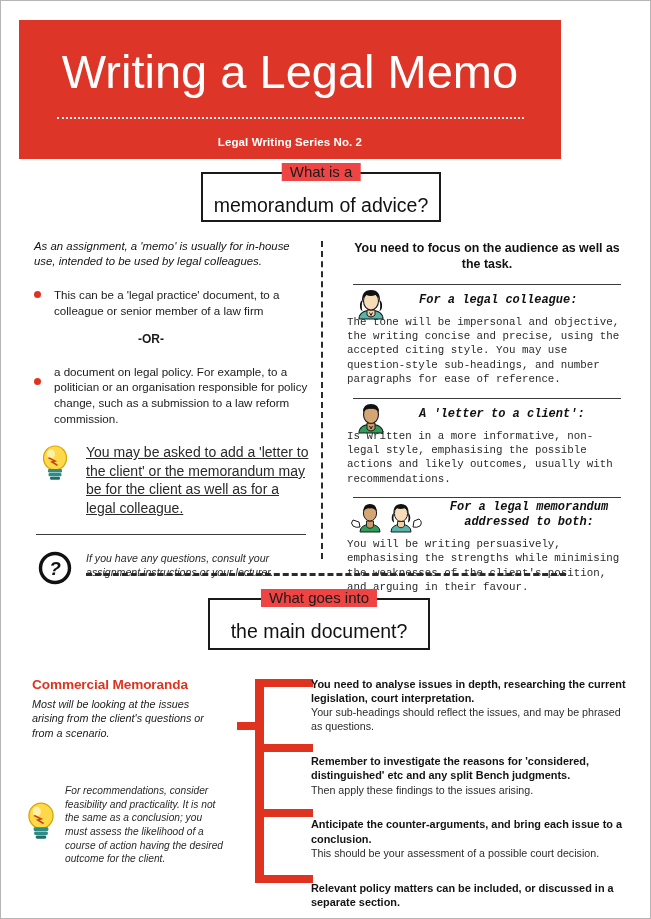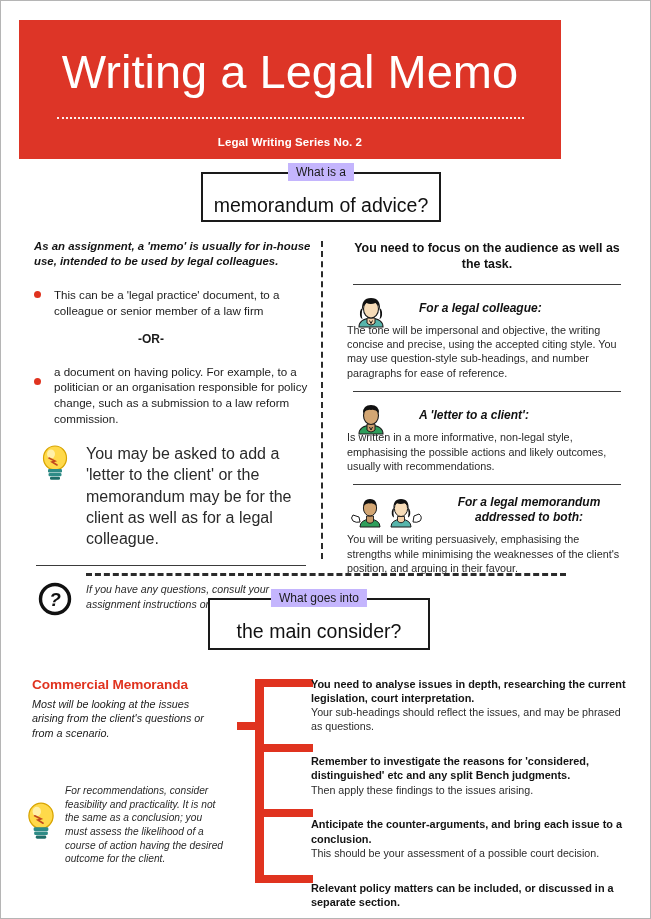--- a/index.html
+++ b/index.html
@@ -60,23 +60,23 @@
     border: 2px solid #1a1a1a;
     box-sizing: border-box;
     background: #ffffff;
     text-align: center;
   }
   .qbox .legend {
     position: absolute;
     top: -11px;
     left: 50%;
     transform: translateX(-50%);
-    background: #c4b5fd;
+    background: #ef4444;
     padding: 0 8px;
-    font-size: 12px;
+    font-size: 15px;
     color: #1a1a1a;
     white-space: nowrap;
     line-height: 18px;
   }
   .qbox .qmain {
     font-size: 19.5px;
     color: #111111;
     white-space: nowrap;
   }
   #qbox1 {
@@ -105,21 +105,21 @@
     width: 0; height: 318px;
     border-left: 2px dashed #2b2b2b;
   }
   .col-right {
     position: absolute;
     left: 342px; top: 0; width: 288px;
   }
 
   .lead-italic {
     font-size: 11.4px;
-    font-weight: 700;
+    font-weight: 400;
     font-style: italic;
     line-height: 1.33;
     color: #141414;
     margin: 0 0 0 4px;
   }
   .bullet-row {
     position: relative;
     padding-left: 24px;
     font-size: 11.6px;
     line-height: 1.35;
@@ -140,23 +140,24 @@
     font-weight: 700;
     color: #1b1b1b;
     margin-top: 13px;
     padding-right: 40px;
   }
 
   .icon-block {
     position: relative;
     padding-left: 56px;
     margin-top: 17px;
-    font-size: 16px;
+    font-size: 14px;
     line-height: 1.33;
     color: #2a2a2a;
+    text-decoration: underline;
   }
   .icon-block .ico {
     position: absolute;
     left: 8px; top: 0;
   }
   .hrule {
     border: 0;
     border-top: 1.5px solid #3b3b3b;
     margin: 16px 6px 0 6px;
     height: 0;
@@ -180,21 +181,21 @@
     line-height: 1.28;
     text-align: center;
     margin: 2px 6px 0 6px;
   }
   .r-rule {
     border: 0;
     border-top: 1.4px solid #3b3b3b;
     margin: 11px 10px 0 10px;
     height: 0;
   }
-  .r-item { position: relative; margin-top: 8px; }
+  .r-item { position: relative; margin-top: 0; font-family: Liberation Mono, monospace; }
   .r-item .ico {
     position: absolute; left: 8px; top: 0;
   }
   .r-item .r-title {
     margin-left: 76px;
     font-size: 12px;
     font-weight: 700;
     font-style: italic;
     color: #111111;
     line-height: 1.25;
@@ -297,21 +298,21 @@
 
       <div class="bullet-row">
         <span class="dot"></span>
         <span>This can be a 'legal practice' document, to a colleague or senior member of a law firm</span>
       </div>
 
       <div class="or-text">-OR-</div>
 
       <div class="bullet-row second">
         <span class="dot"></span>
-        <span>a document on having policy. For example, to a politician or an organisation responsible for policy change, such as a submission to a law reform commission.</span>
+        <span>a document on legal policy. For example, to a politician or an organisation responsible for policy change, such as a submission to a law reform commission.</span>
       </div>
 
       <div class="icon-block">
         <span class="ico">
           <svg width="34" height="38" viewBox="0 0 34 38">
             <ellipse cx="17" cy="15" rx="11.5" ry="12" fill="#ffd94a" stroke="#d8a400" stroke-width="1.2"></ellipse>
             <ellipse cx="13" cy="11" rx="4" ry="4.5" fill="#fff0a8"></ellipse>
             <path d="M11 15 l6 3 l-3 1 l5 3" stroke="#c2491f" stroke-width="1.6" fill="none" stroke-linecap="round"></path>
             <rect x="10" y="26" width="14" height="3.4" rx="1.2" fill="#2e8b86"></rect>
             <rect x="10.5" y="30" width="13" height="3.2" rx="1.2" fill="#2e8b86"></rect>
@@ -396,21 +397,21 @@
         <div class="r-title">For a legal memorandum addressed to both:</div>
         <div class="r-body">You will be writing persuasively, emphasising the strengths while minimising the weaknesses of the client's position, and arguing in their favour.</div>
       </div>
     </div>
   </div>
 
   <div class="divider-h"></div>
 
   <div class="qbox" id="qbox2">
     <div class="legend">What goes into</div>
-    <div class="qmain">the main consider?</div>
+    <div class="qmain">the main document?</div>
   </div>
 
   <div class="bottom">
 
     <div class="b-left">
       <h3>Commercial Memoranda</h3>
       <p>Most will be looking at the issues arising from the client's questions or from a scenario.</p>
     </div>
 
     <div class="b-bulb">

